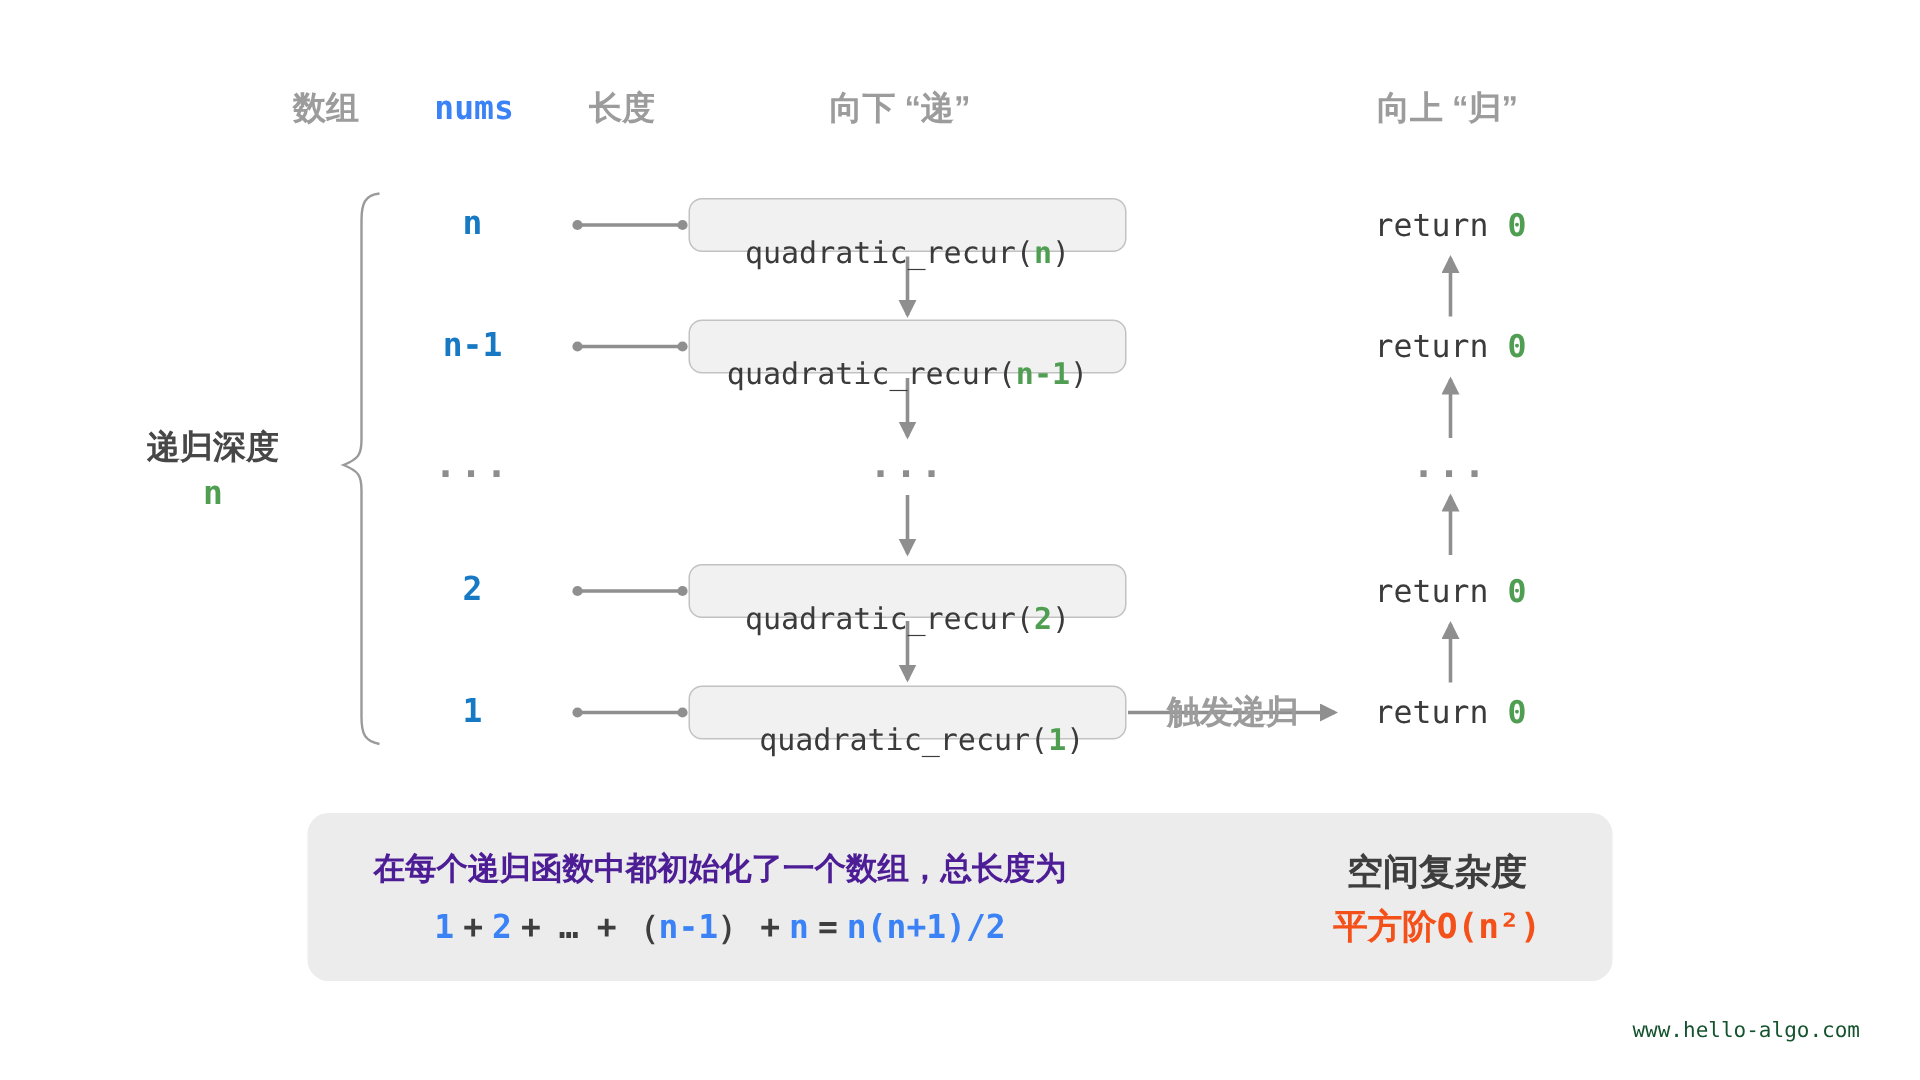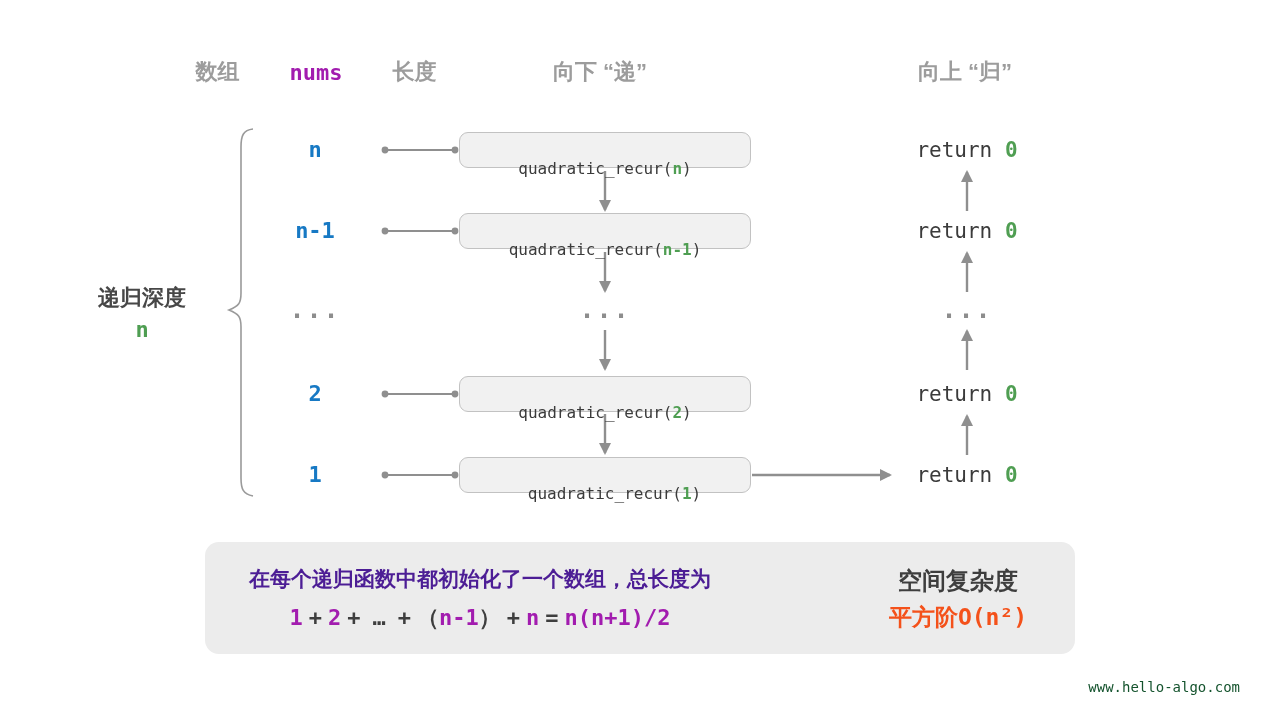--- a/index.html
+++ b/index.html
@@ -2,27 +2,27 @@
 <html><head>
 <meta charset="utf-8">
 <style>
   html,body{margin:0;padding:0;background:#ffffff;}
   #canvas{position:relative;width:1280px;height:720px;background:#ffffff;overflow:hidden;
           font-family:"Liberation Sans",sans-serif;}
   .abs{position:absolute;}
   .center{display:flex;align-items:center;justify-content:center;gap:44px;}
   .hdr{font-size:22px;font-weight:700;color:#9c9c9c;white-space:pre;}
   .mono{font-family:"DejaVu Sans Mono","Liberation Mono",monospace;}
-  .blue{color:#a21caf;font-weight:700;}
+  .blue{color:#3b82f6;font-weight:700;}
   .green{color:#4f9e52;font-weight:700;}
   .depth-label{font-size:22px;font-weight:700;color:#1779c4;text-align:center;
                font-family:"DejaVu Sans Mono","Liberation Mono",monospace;}
   .call-box{background:#f1f1f1;border:1.5px solid #c2c2c2;border-radius:9px;
             width:292px;height:36px;box-sizing:border-box;}
-  .call-box .code{font-size:16px;color:#3b3b3b;white-space:pre;margin-top:36px;}
+  .call-box .code{font-size:20px;color:#3b3b3b;white-space:pre;margin-top:36px;}
   .ret{font-size:21px;color:#3b3b3b;white-space:pre;text-align:center;}
   .dots{font-size:25px;font-weight:700;color:#8d8d8d;letter-spacing:2px;text-align:center;
         font-family:"DejaVu Sans Mono","Liberation Mono",monospace;line-height:20px;}
   .side-label{font-size:22px;font-weight:600;color:#474747;text-align:center;}
   .trigger{font-size:22px;font-weight:700;color:#9c9c9c;text-align:center;line-height:33px;white-space:pre;}
   .panel{background:#ececec;border-radius:14px;}
   .sum-line1{font-size:21px;font-weight:600;color:#4c1d95;text-align:center;white-space:pre;}
   .formula{font-size:22px;font-weight:700;text-align:center;white-space:pre;
            font-family:"DejaVu Sans Mono","Liberation Mono",monospace;}
   .formula .op{color:#3e3e3e;margin:0 6px;font-weight:700;}
@@ -113,20 +113,24 @@
   <div class="abs center call-box" style="left:459px;top:457px;padding-left:19px;">
     <span class="code mono"><span>quadratic_recur(</span><span class="green">1</span><span>)</span></span>
   </div>
 
   <div class="abs ret mono" style="left:897px;top:138px;width:140px;"><span>return </span><span class="green">0</span></div>
   <div class="abs ret mono" style="left:897px;top:219px;width:140px;"><span>return </span><span class="green">0</span></div>
   <div class="abs dots" style="left:907px;top:300px;width:120px;">...</div>
   <div class="abs ret mono" style="left:897px;top:382px;width:140px;"><span>return </span><span class="green">0</span></div>
   <div class="abs ret mono" style="left:897px;top:463px;width:140px;"><span>return </span><span class="green">0</span></div>
 
+  <div class="abs trigger" style="left:747px;top:392px;width:150px;">
+    <div>触发递归</div>
+    <div>终止条件</div>
+  </div>
 
   <div class="abs panel" style="left:205px;top:542px;width:870px;height:112px;"></div>
 
   <div class="abs sum-line1" style="left:225px;top:565px;width:510px;">在每个递归函数中都初始化了一个数组，总长度为</div>
 
   <div class="abs formula" style="left:225px;top:603px;width:510px;"><span class="blue">1</span><span class="op">+</span><span class="blue">2</span><span class="op">+</span><span class="op">…</span><span class="op">+</span><span class="paren">（</span><span class="blue">n-1</span><span class="paren">）</span><span class="op">+</span><span class="blue">n</span><span class="op">=</span><span class="blue">n(n+1)/2</span></div>
 
   <div class="abs result-title" style="left:858px;top:565px;width:200px;">空间复杂度</div>
   <div class="abs result-value" style="left:848px;top:602px;width:220px;"><span class="cn">平方阶</span><span class="mono">O(n²)</span></div>
 

